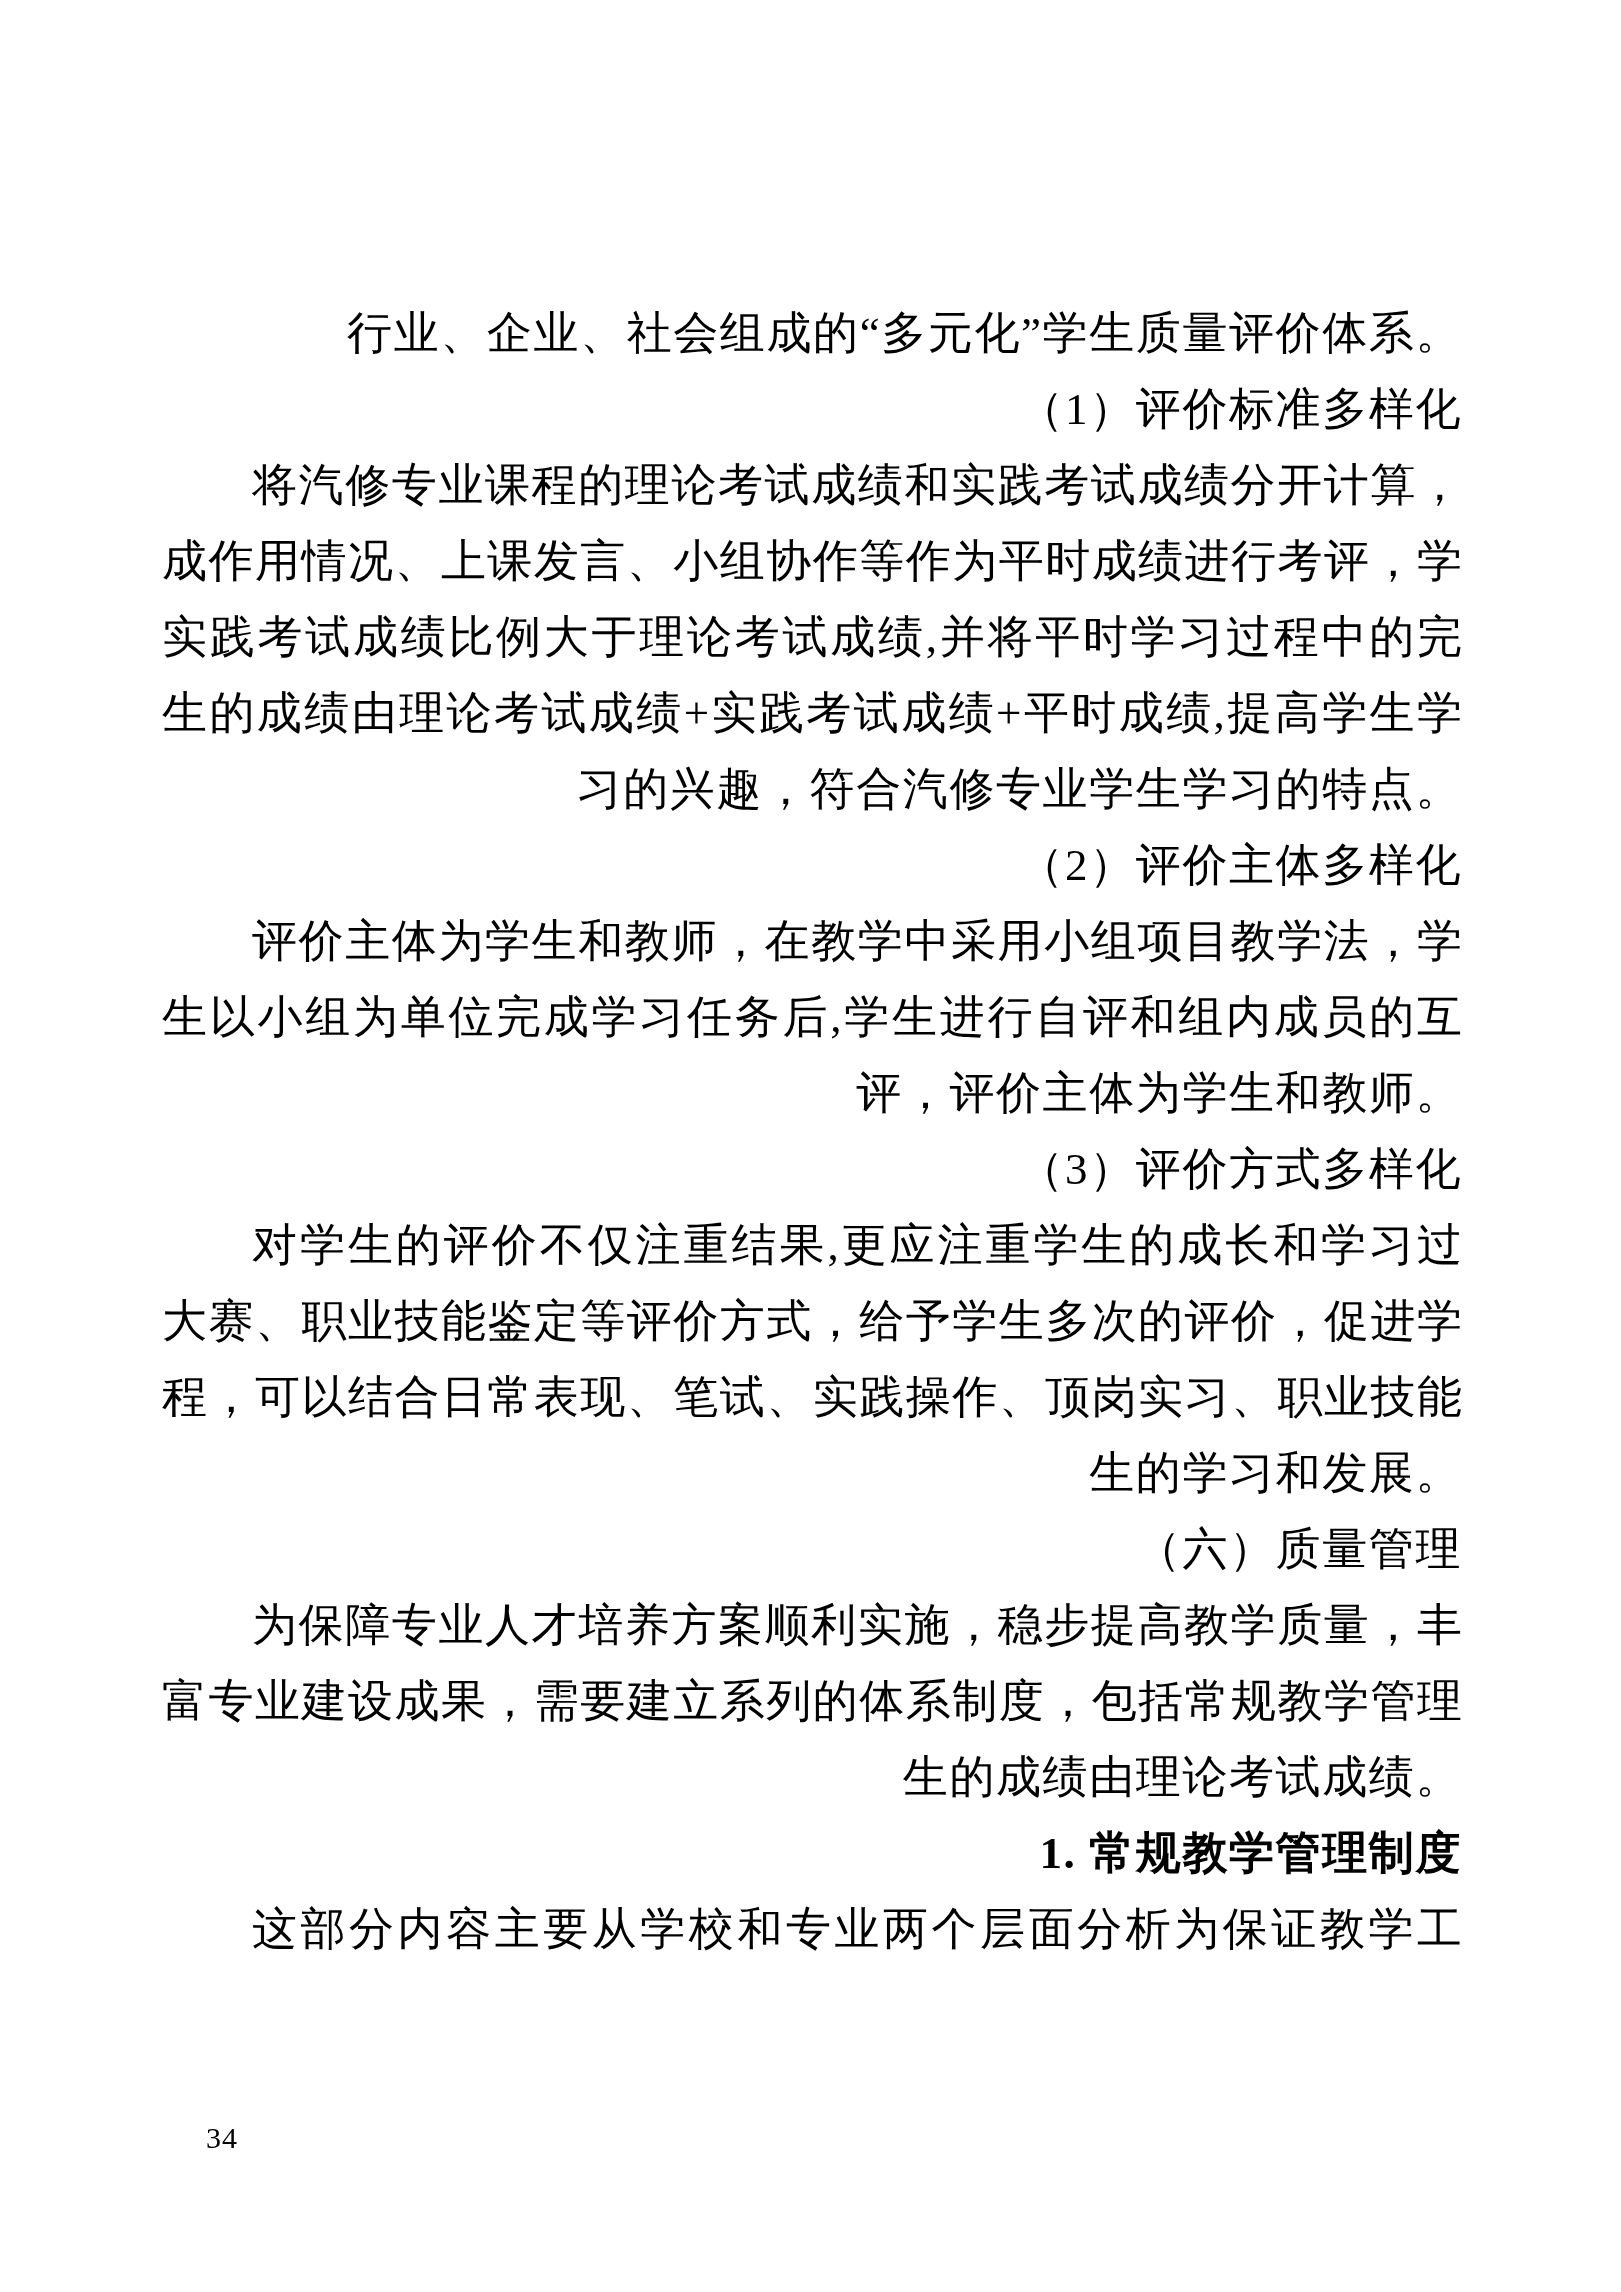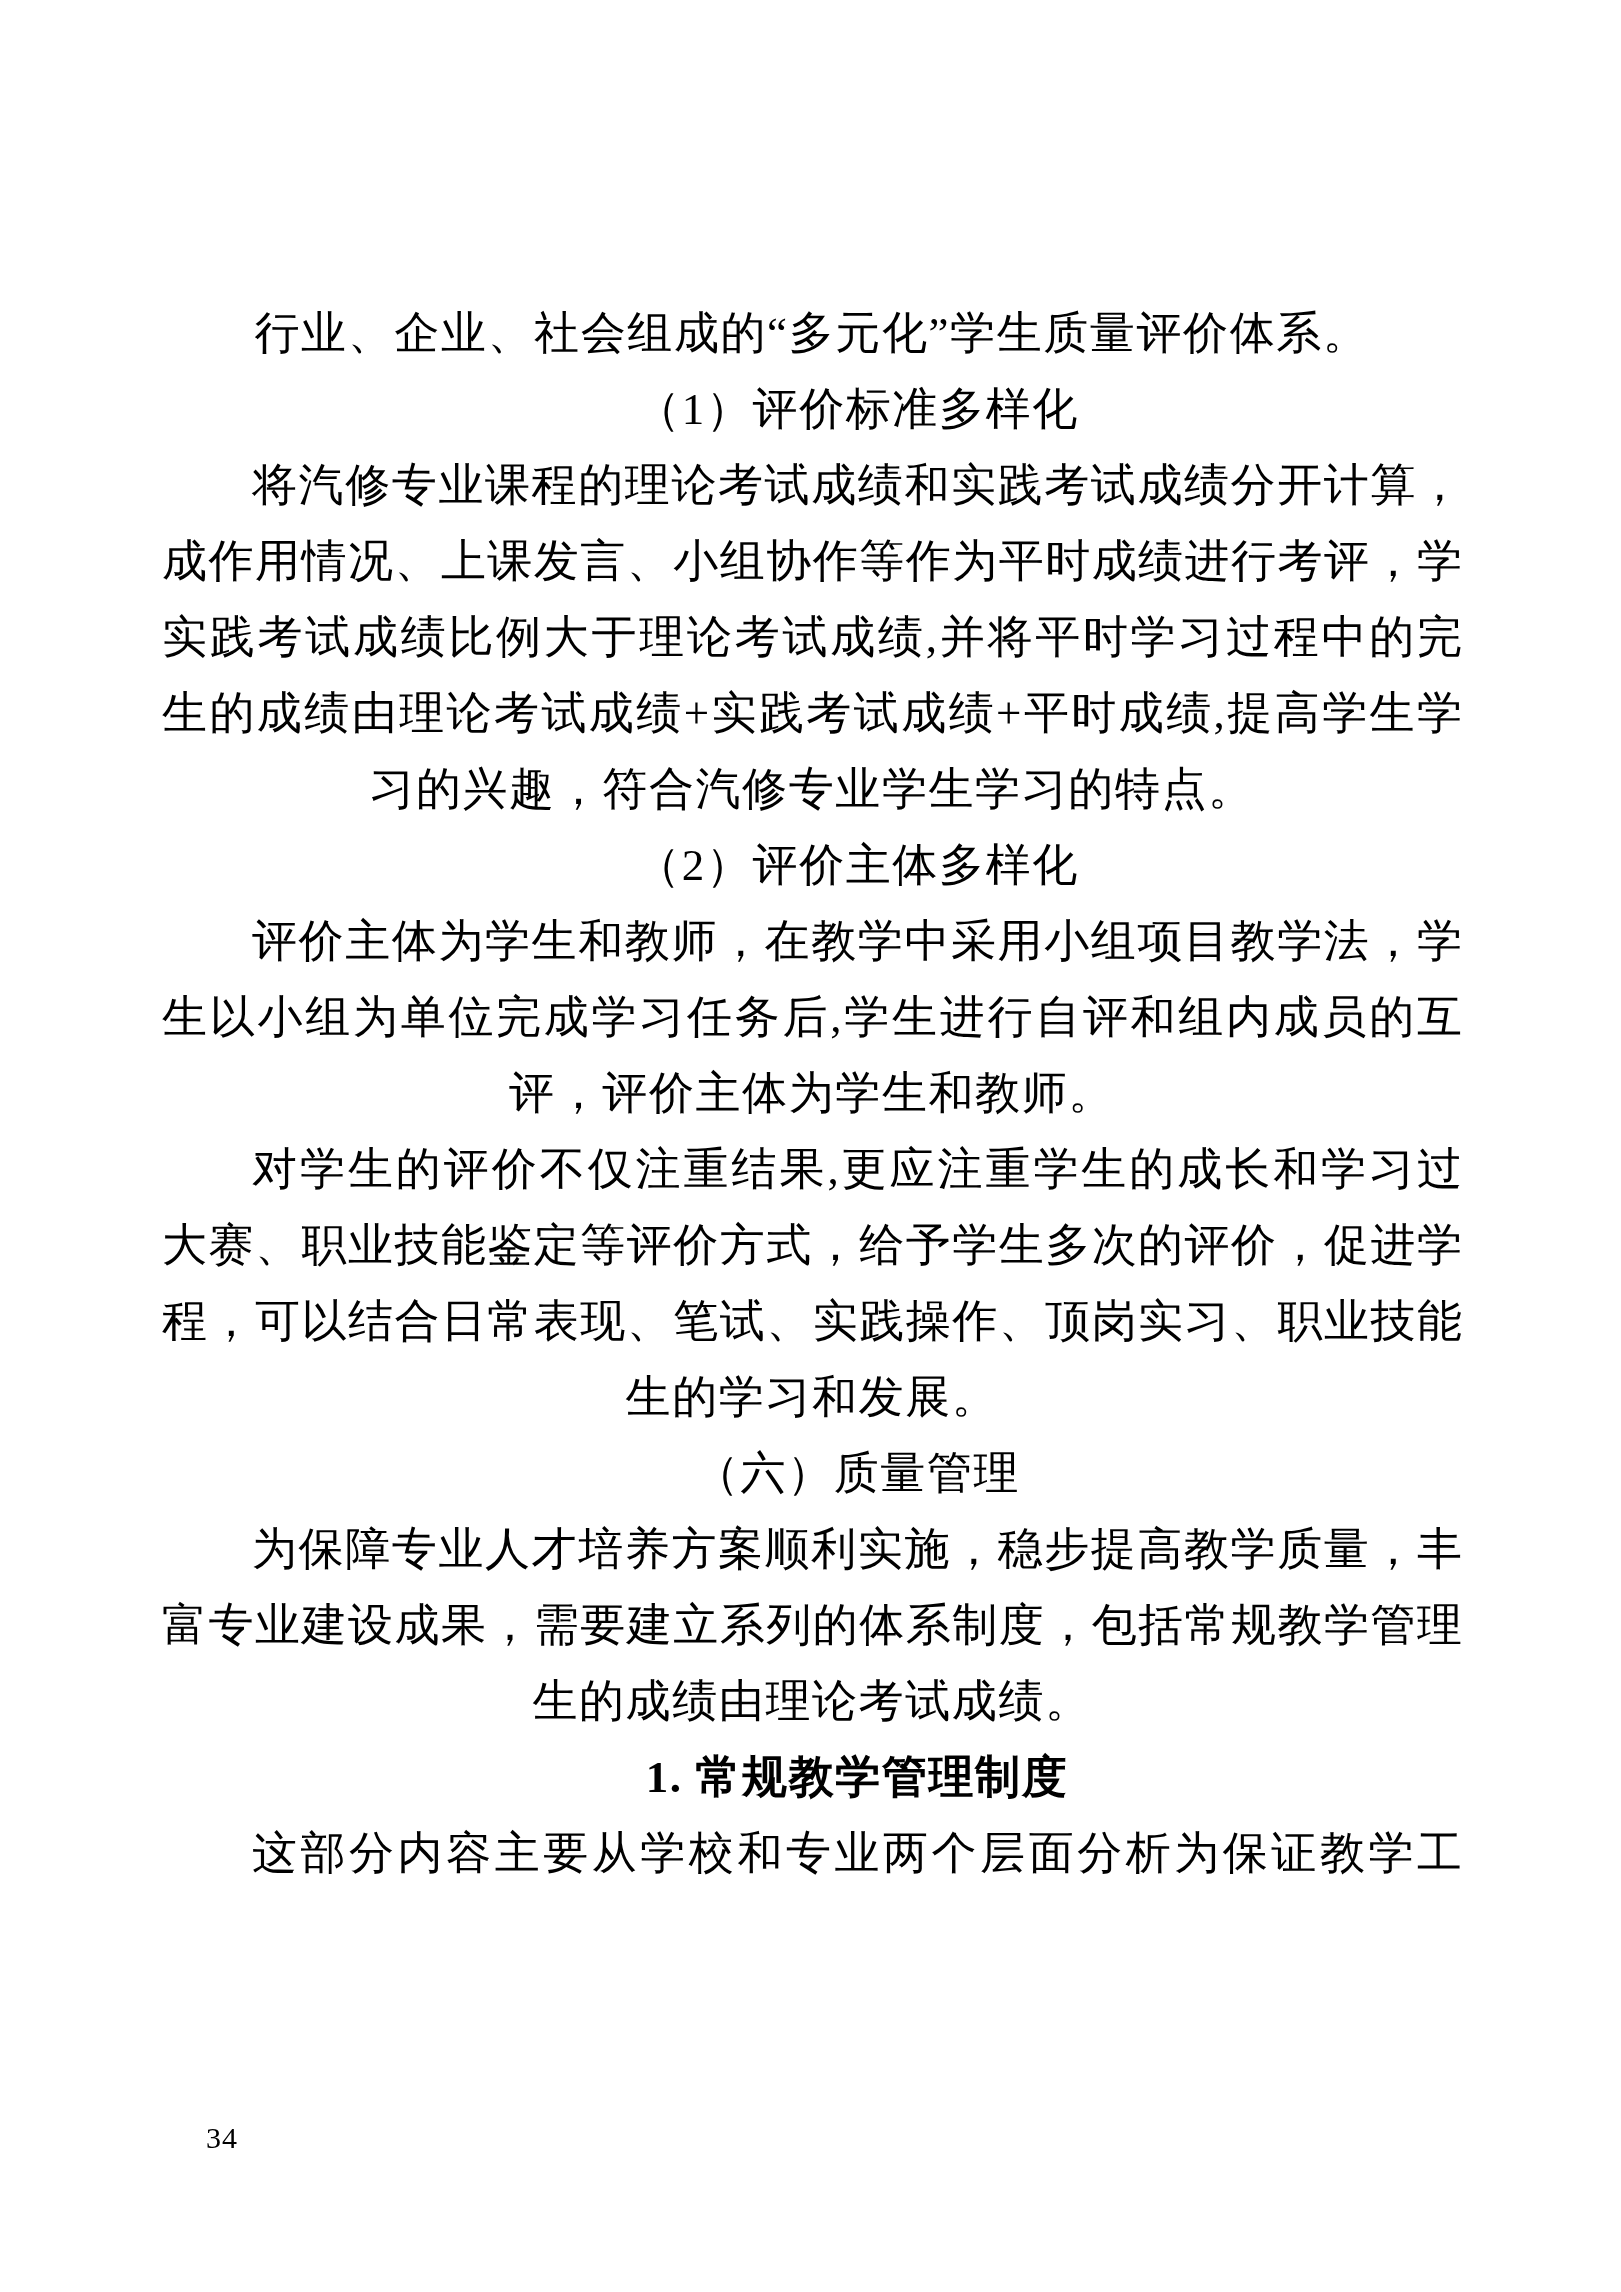--- a/index.html
+++ b/index.html
@@ -21,21 +21,21 @@
     left: 162px;
     top: 295px;
     width: 1300px;
   }
   .line {
     font-size: 45px;
     line-height: 76px;
     height: 76px;
     letter-spacing: 1.6px;
     white-space: nowrap;
-    text-align: center;
+    text-align: right;
   }
   .line.fill {
     white-space: normal;
     letter-spacing: 0;
     text-align: justify;
     text-align-last: justify;
   }
   .line.indent {
     padding-left: 90px;
   }
@@ -60,20 +60,21 @@
     <div class="line indent">（1）评价标准多样化</div>
     <div class="line indent fill">将汽修专业课程的理论考试成绩和实践考试成绩分开计算，</div>
     <div class="line fill">成作用情况、上课发言、小组协作等作为平时成绩进行考评，学</div>
     <div class="line fill">实践考试成绩比例大于理论考试成绩,并将平时学习过程中的完</div>
     <div class="line fill">生的成绩由理论考试成绩+实践考试成绩+平时成绩,提高学生学</div>
     <div class="line">习的兴趣，符合汽修专业学生学习的特点。</div>
     <div class="line indent">（2）评价主体多样化</div>
     <div class="line indent fill">评价主体为学生和教师，在教学中采用小组项目教学法，学</div>
     <div class="line fill">生以小组为单位完成学习任务后,学生进行自评和组内成员的互</div>
     <div class="line">评，评价主体为学生和教师。</div>
+    <div class="line indent">（3）评价方式多样化</div>
     <div class="line indent fill">对学生的评价不仅注重结果,更应注重学生的成长和学习过</div>
     <div class="line fill">大赛、职业技能鉴定等评价方式，给予学生多次的评价，促进学</div>
     <div class="line fill">程，可以结合日常表现、笔试、实践操作、顶岗实习、职业技能</div>
     <div class="line">生的学习和发展。</div>
     <div class="line indent">（六）质量管理</div>
     <div class="line indent fill">为保障专业人才培养方案顺利实施，稳步提高教学质量，丰</div>
     <div class="line fill">富专业建设成果，需要建立系列的体系制度，包括常规教学管理</div>
     <div class="line">生的成绩由理论考试成绩。</div>
     <div class="line indent bold">1. 常规教学管理制度</div>
     <div class="line indent fill">这部分内容主要从学校和专业两个层面分析为保证教学工</div>

